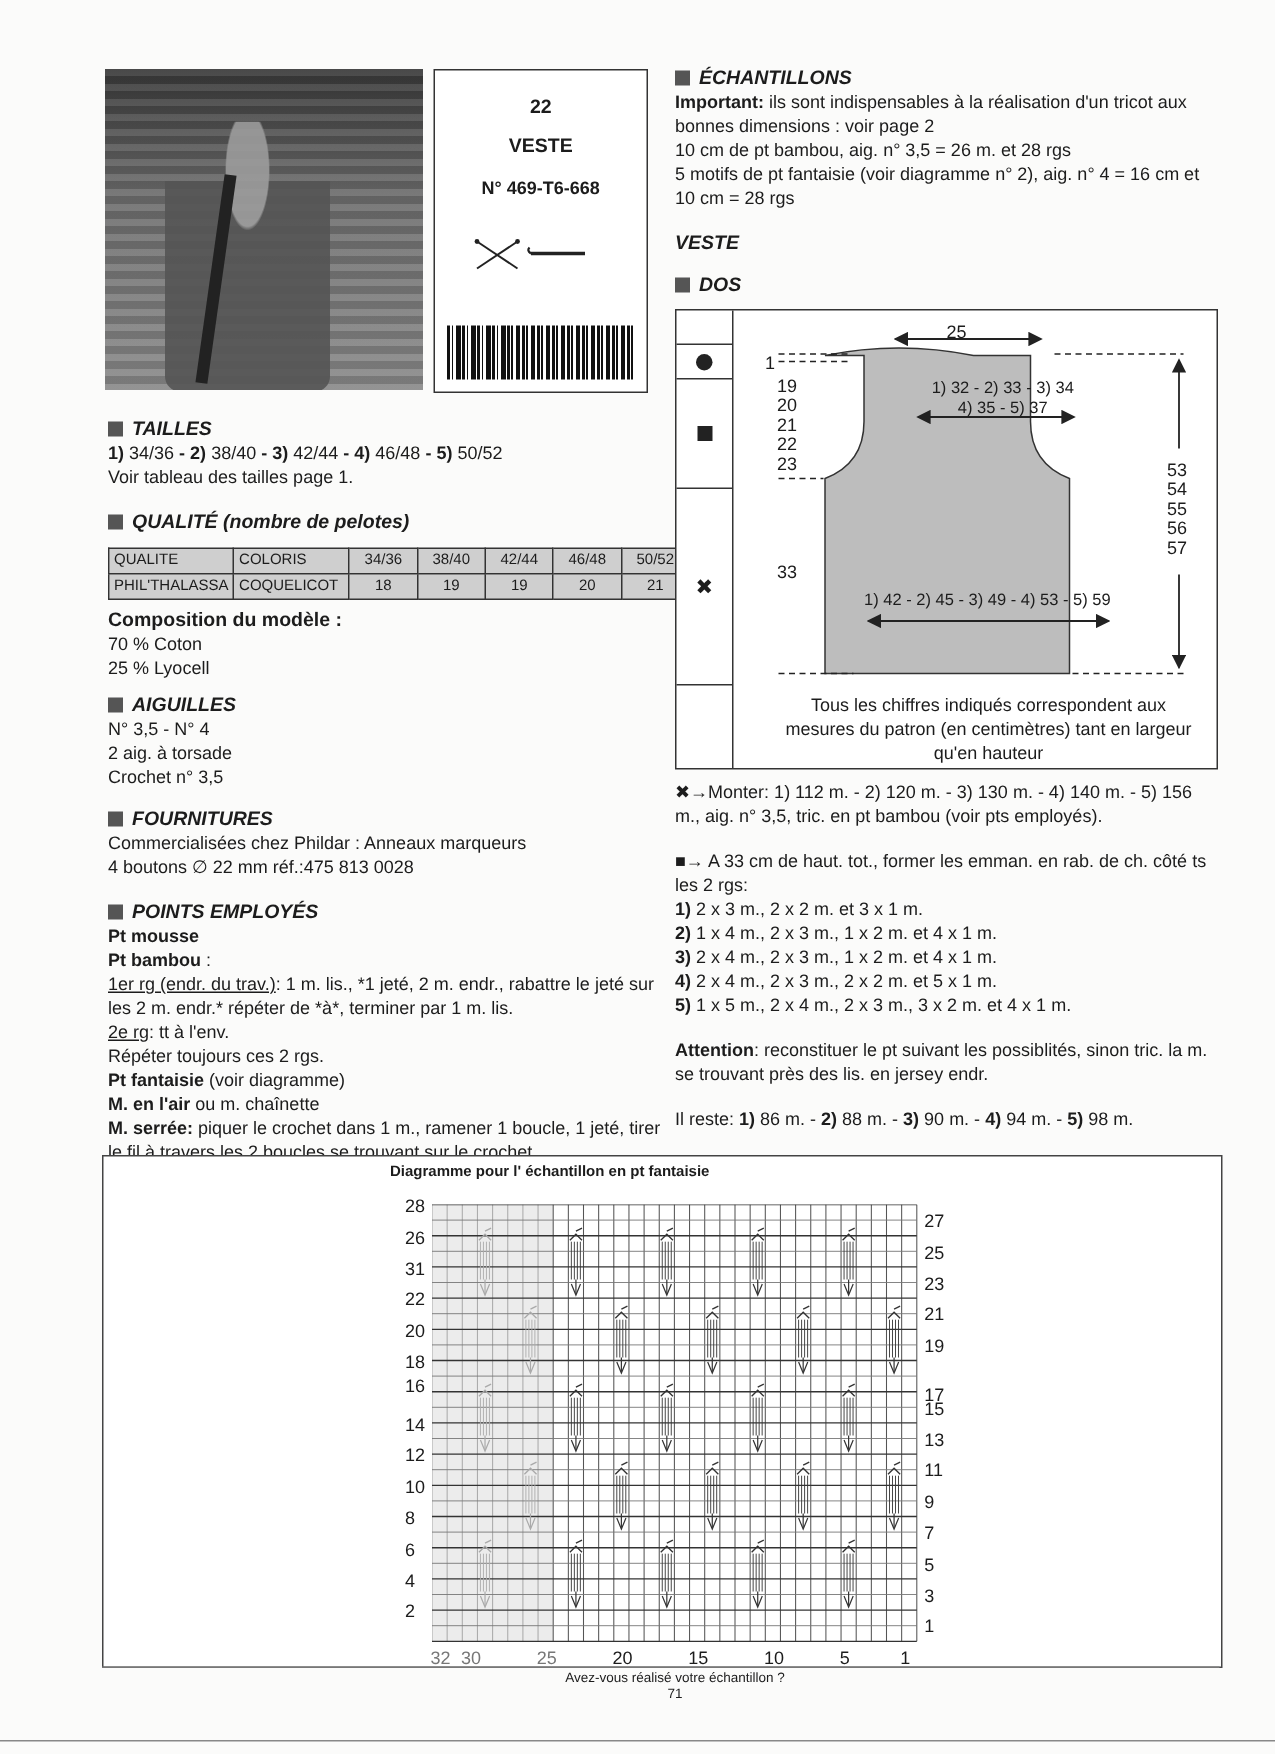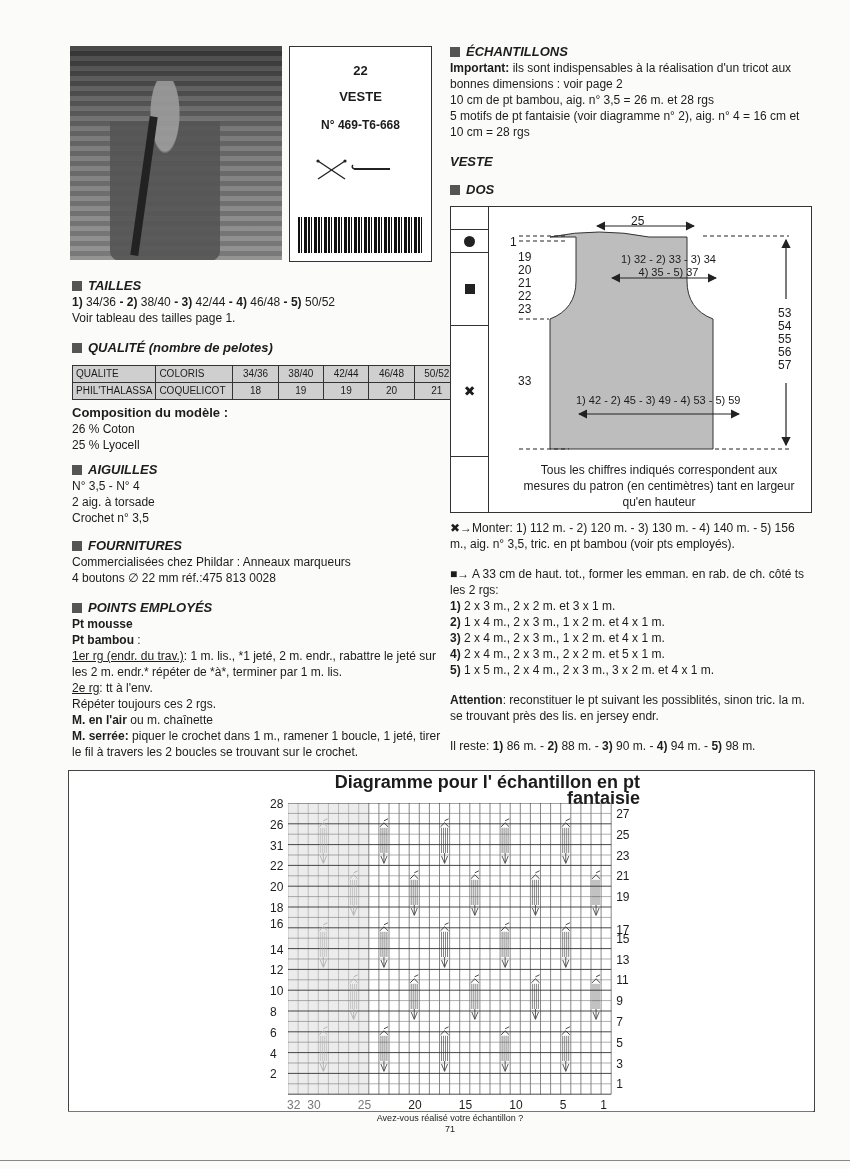--- a/index.html
+++ b/index.html
@@ -44,21 +44,21 @@
   .b { font-weight: bold; }
   .u { text-decoration: underline; }
   table.qual { border-collapse: collapse; font-size: 10px; }
   table.qual td { border: 1px solid #333; padding: 0 3px; height: 13px; background: #cfcfcf; }
   table.qual td.c { text-align: center; }
   .dos-box {
     left: 450px; top: 206px; width: 360px; height: 305px; border: 1px solid #333; background: #fff;
   }
   .dos-legend { position:absolute; left:0; top:0; width: 37px; height: 100%; border-right: 1px solid #333; }
   .dos-legend .cell { position:absolute; left:0; width:37px; border-bottom: 1px solid #333; display:flex; align-items:center; justify-content:center; }
-  .grid-title { font-weight: bold; font-size: 18px; text-align:right; }
+  .grid-title { font-weight: bold; font-size: 10px; text-align:left; }
   .diag-box { left: 68px; top: 770px; width: 745px; height: 340px; border: 1px solid #444; background: #fff; }
   .axis-num { position:absolute; font-size: 12px; }
   .footer-line { left: 0; top: 1160px; width: 850px; height: 1px; background: #888; }
 </style>
 </head>
 <body>
 
 <div class="abs photo">
   <div class="figure"></div>
   <div class="strap"></div>
@@ -119,21 +119,21 @@
       <td>COQUELICOT</td>
       <td class="c">18</td>
       <td class="c">19</td>
       <td class="c">19</td>
       <td class="c">20</td>
       <td class="c">21</td>
     </tr>
   </tbody>
     </table>
   <div class="b" style="margin-top:5px; font-size:13px;">Composition du modèle :</div>
-  <div>26 % Coton</div>
+  <div>70 % Coton</div>
   <div>25 % Lyocell</div>
 </div>
 
 <div class="abs" style="left:72px; top:462px; width:368px;">
   <div class="sec-head">
       <span class="sq"></span>
       <span>AIGUILLES</span>
     </div>
   <div>N° 3,5 - N° 4</div>
   <div>2 aig. à torsade</div>
@@ -152,20 +152,21 @@
 <div class="abs" style="left:72px; top:600px; width:376px;">
   <div class="sec-head">
       <span class="sq"></span>
       <span>POINTS EMPLOYÉS</span>
     </div>
   <div class="b">Pt mousse</div>
   <div><b>Pt bambou</b><span> :</span></div>
   <div><span class="u">1er rg (endr. du trav.)</span><span>: 1 m. lis., *1 jeté, 2 m. endr., rabattre le jeté sur les 2 m. endr.* répéter de *à*, terminer par 1 m. lis.</span></div>
   <div><span class="u">2e rg</span><span>: tt à l'env.</span></div>
   <div>Répéter toujours ces 2 rgs.</div>
+  <div><b>Pt fantaisie</b><span> (voir diagramme)</span></div>
   <div><b>M. en l'air</b><span> ou m. chaînette</span></div>
   <div><b>M. serrée:</b><span> piquer le crochet dans 1 m., ramener 1 boucle, 1 jeté, tirer le fil à travers les 2 boucles se trouvant sur le crochet.</span></div>
 </div>
 
 <div class="abs" style="left:450px; top:44px; width:362px;">
   <div class="sec-head">
       <span class="sq"></span>
       <span>ÉCHANTILLONS</span>
     </div>
   <div><b>Important:</b><span> ils sont indispensables à la réalisation d'un tricot aux bonnes dimensions : voir page 2</span></div>

